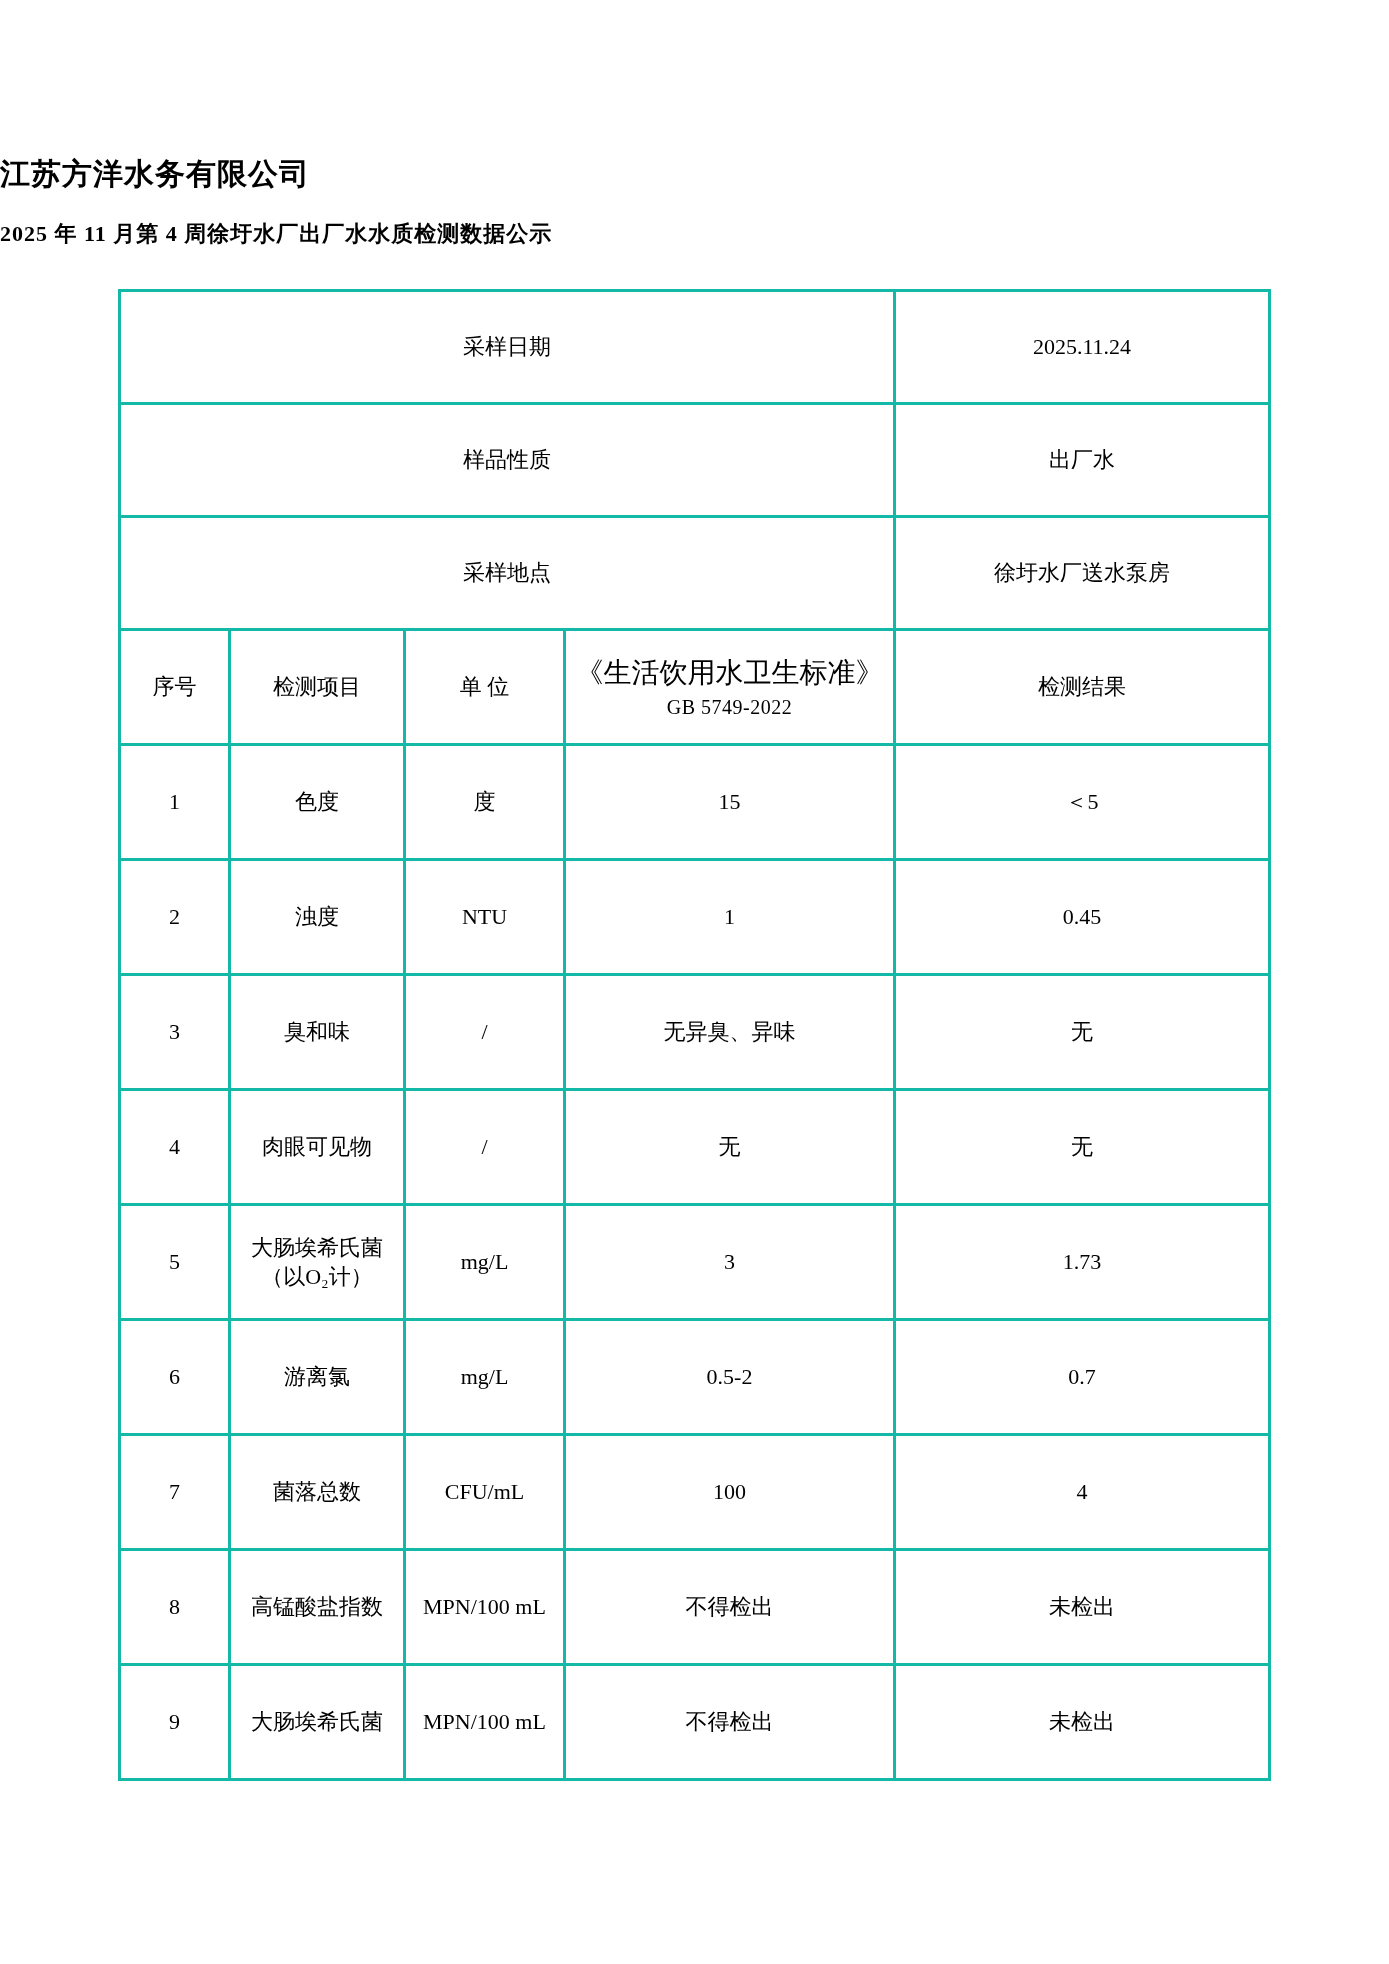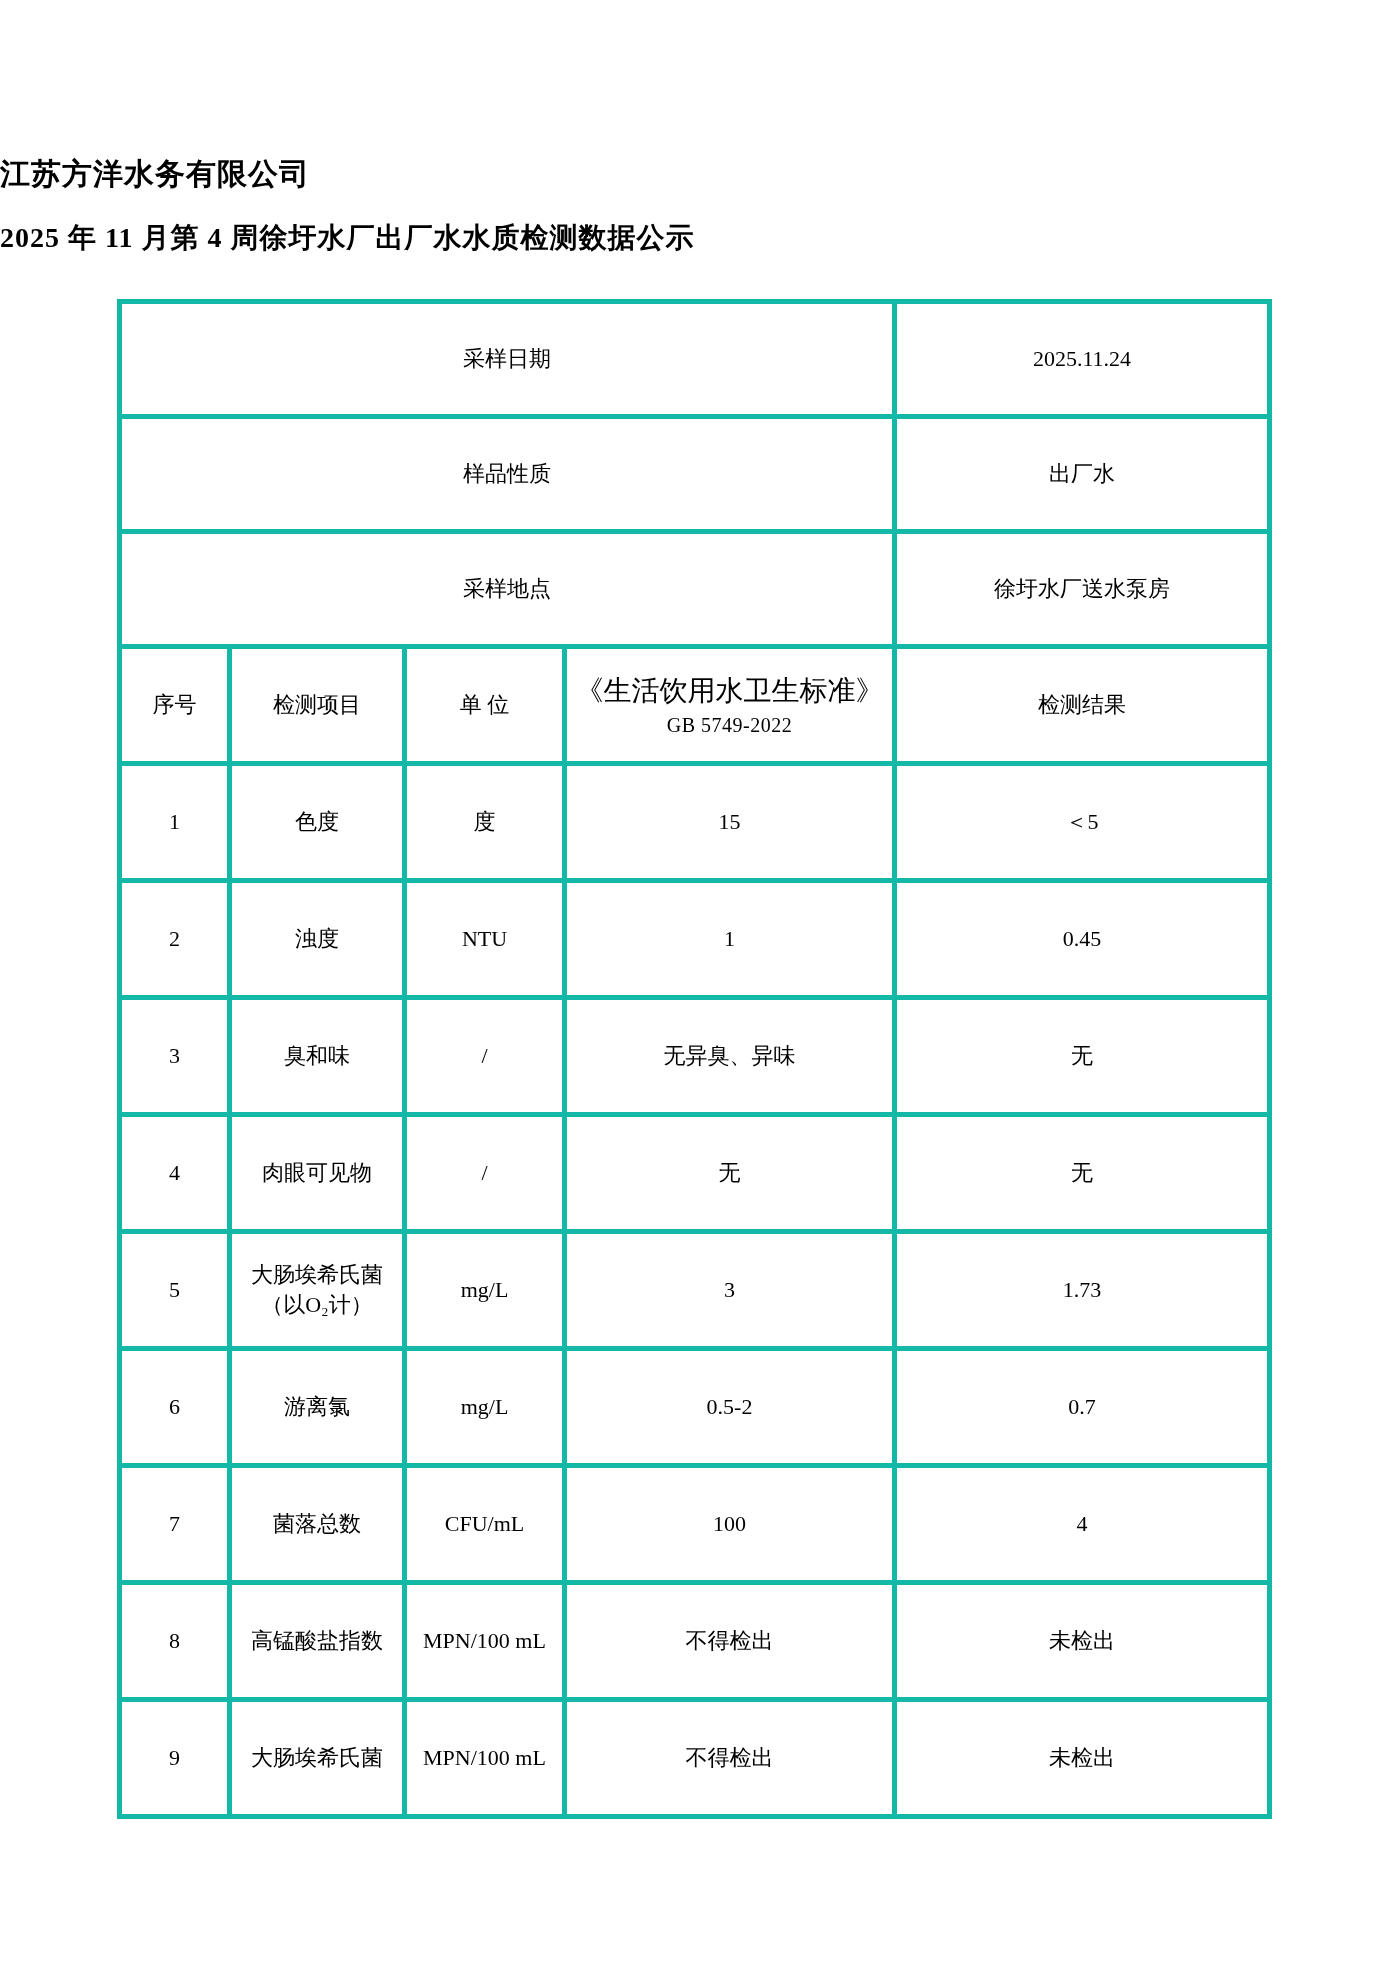--- a/index.html
+++ b/index.html
@@ -25,34 +25,34 @@
     text-align: left;
     margin-top: 150px;
   }
   .title-line-1 {
     font-size: 30px;
     font-weight: bold;
     letter-spacing: 1px;
     line-height: 1.6;
   }
   .title-line-2 {
-    font-size: 28px;
+    font-size: 22px;
     font-weight: bold;
     letter-spacing: 1px;
     line-height: 1.6;
     margin-top: 18px;
   }
   table.report {
     border-collapse: collapse;
     width: 1150px;
     margin: 38px auto 0 auto;
     table-layout: fixed;
   }
   table.report td {
-    border: 5px solid #14b8a6;
+    border: 3px solid #14b8a6;
     text-align: center;
     vertical-align: middle;
     font-size: 22px;
     padding: 6px 4px;
     line-height: 1.35;
   }
   .r-head td {
     height: 98px;
   }
   .r-colhead td {

